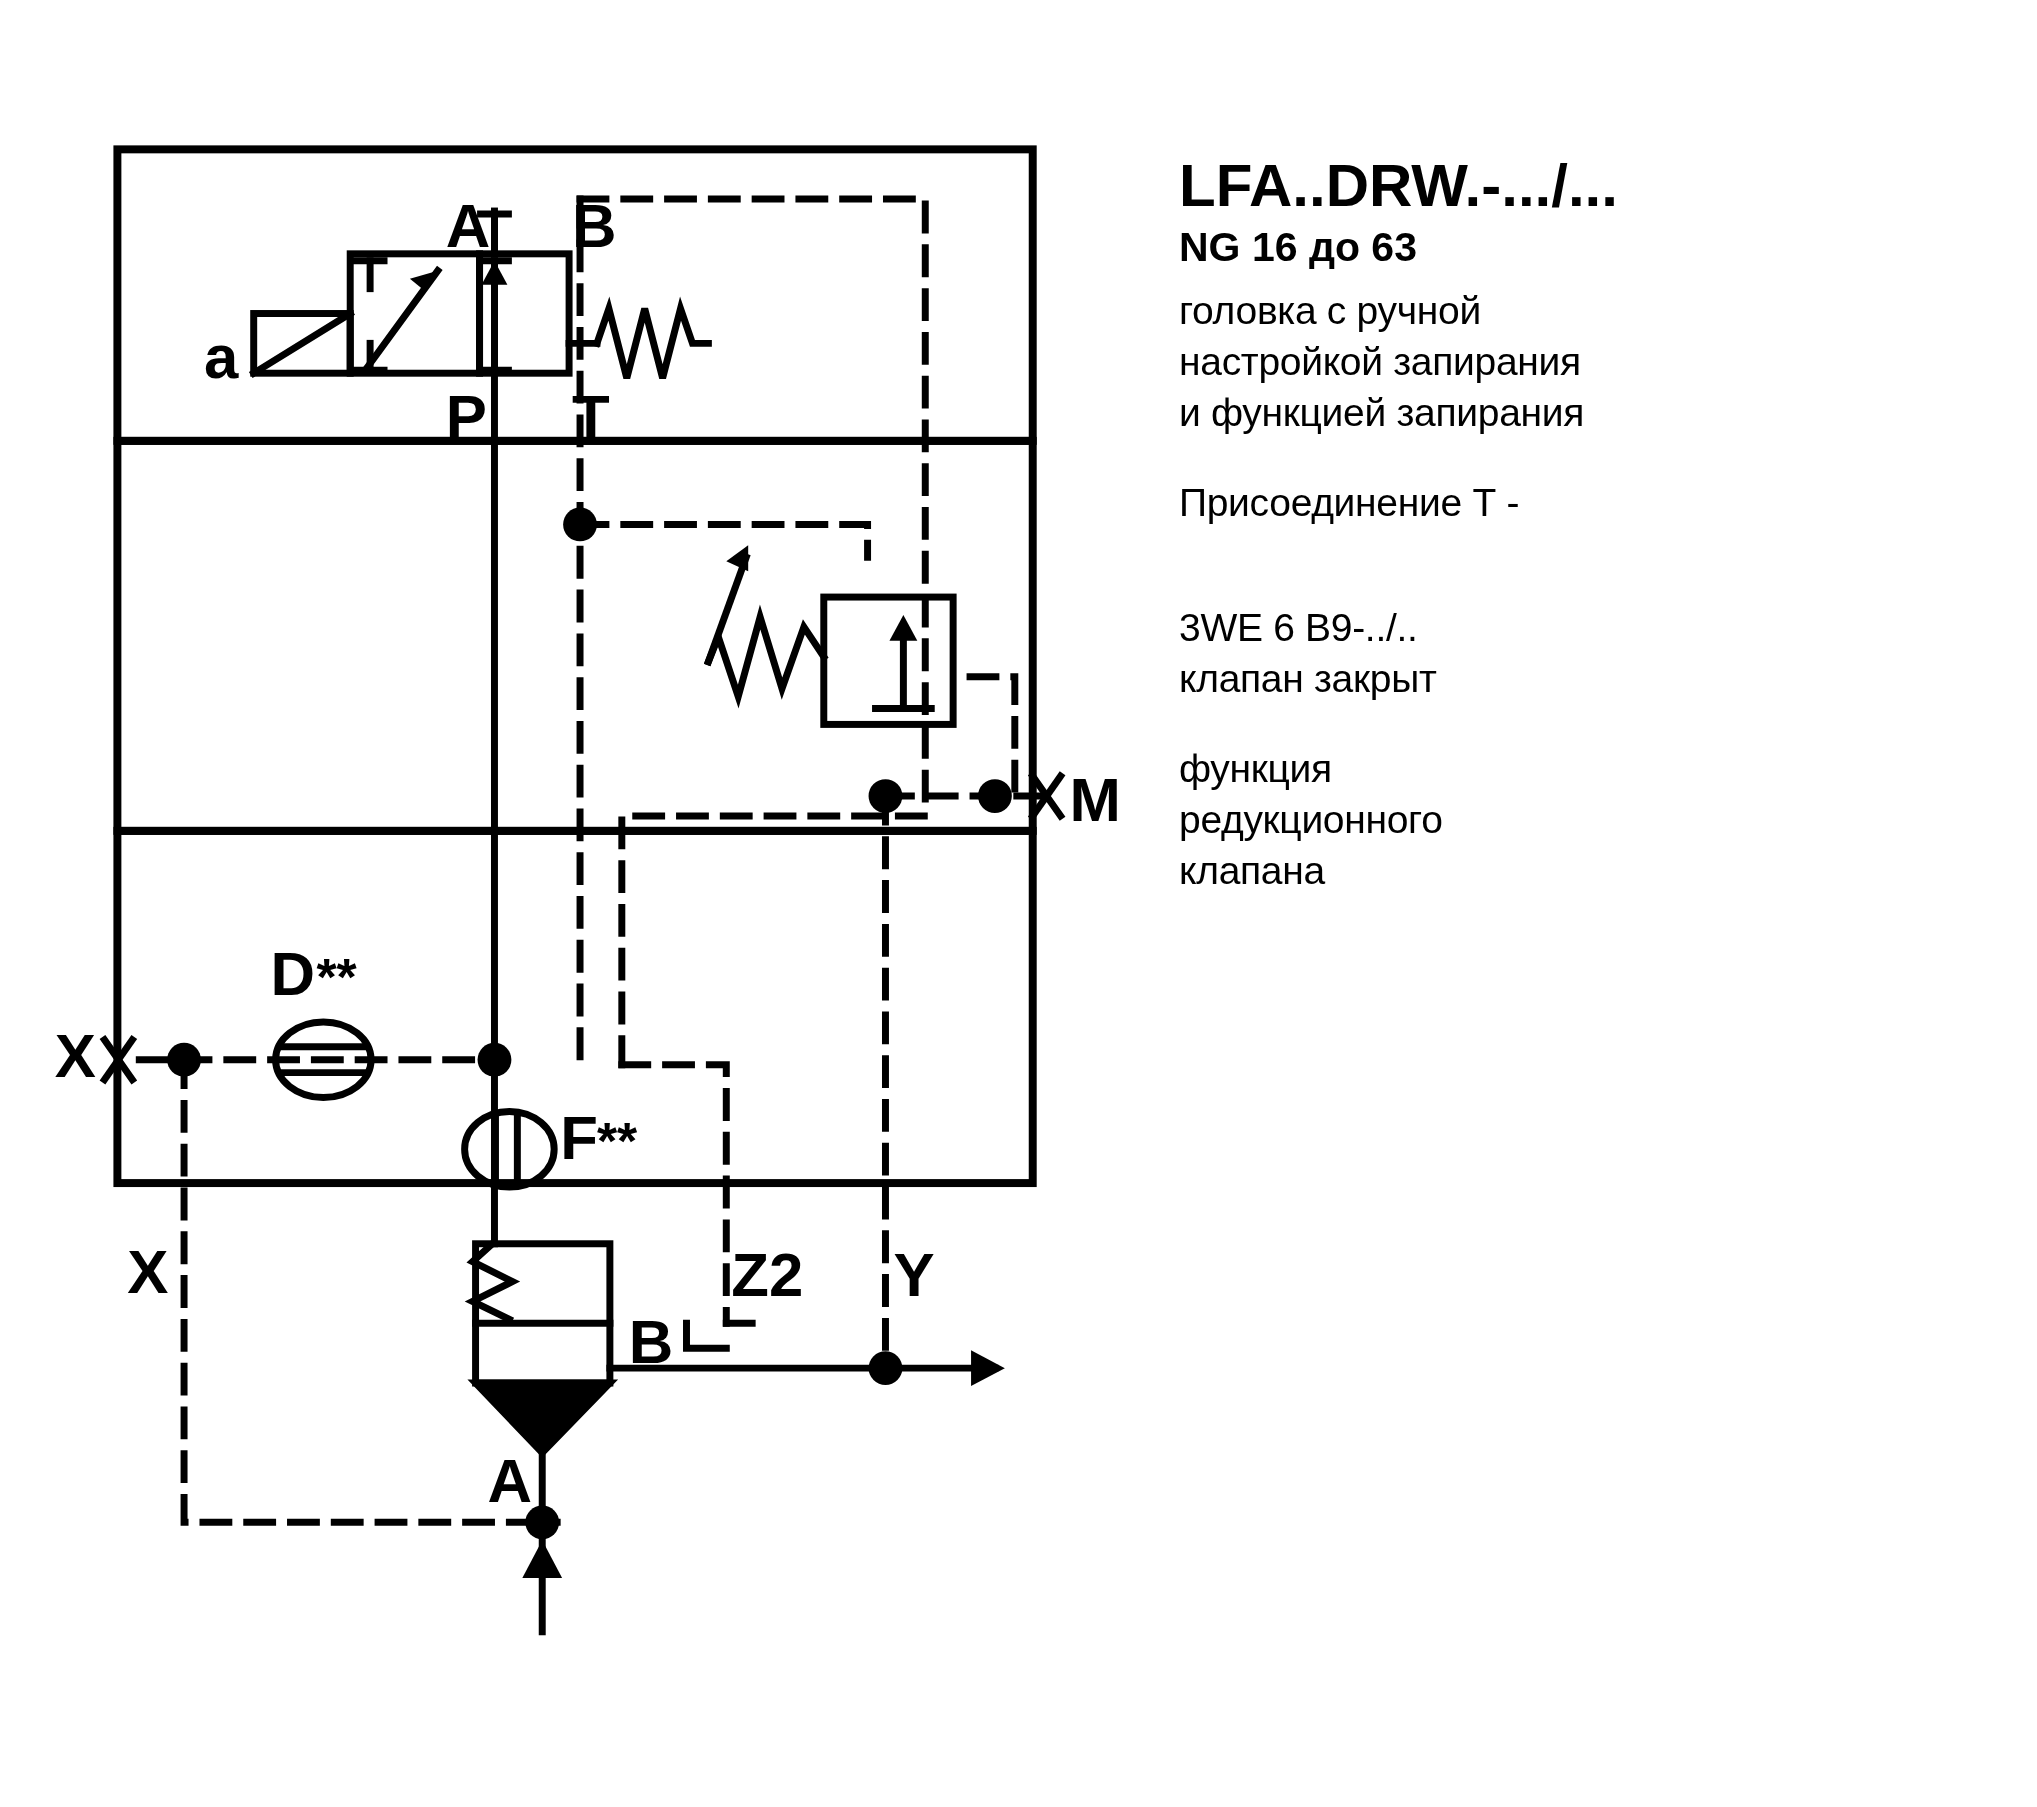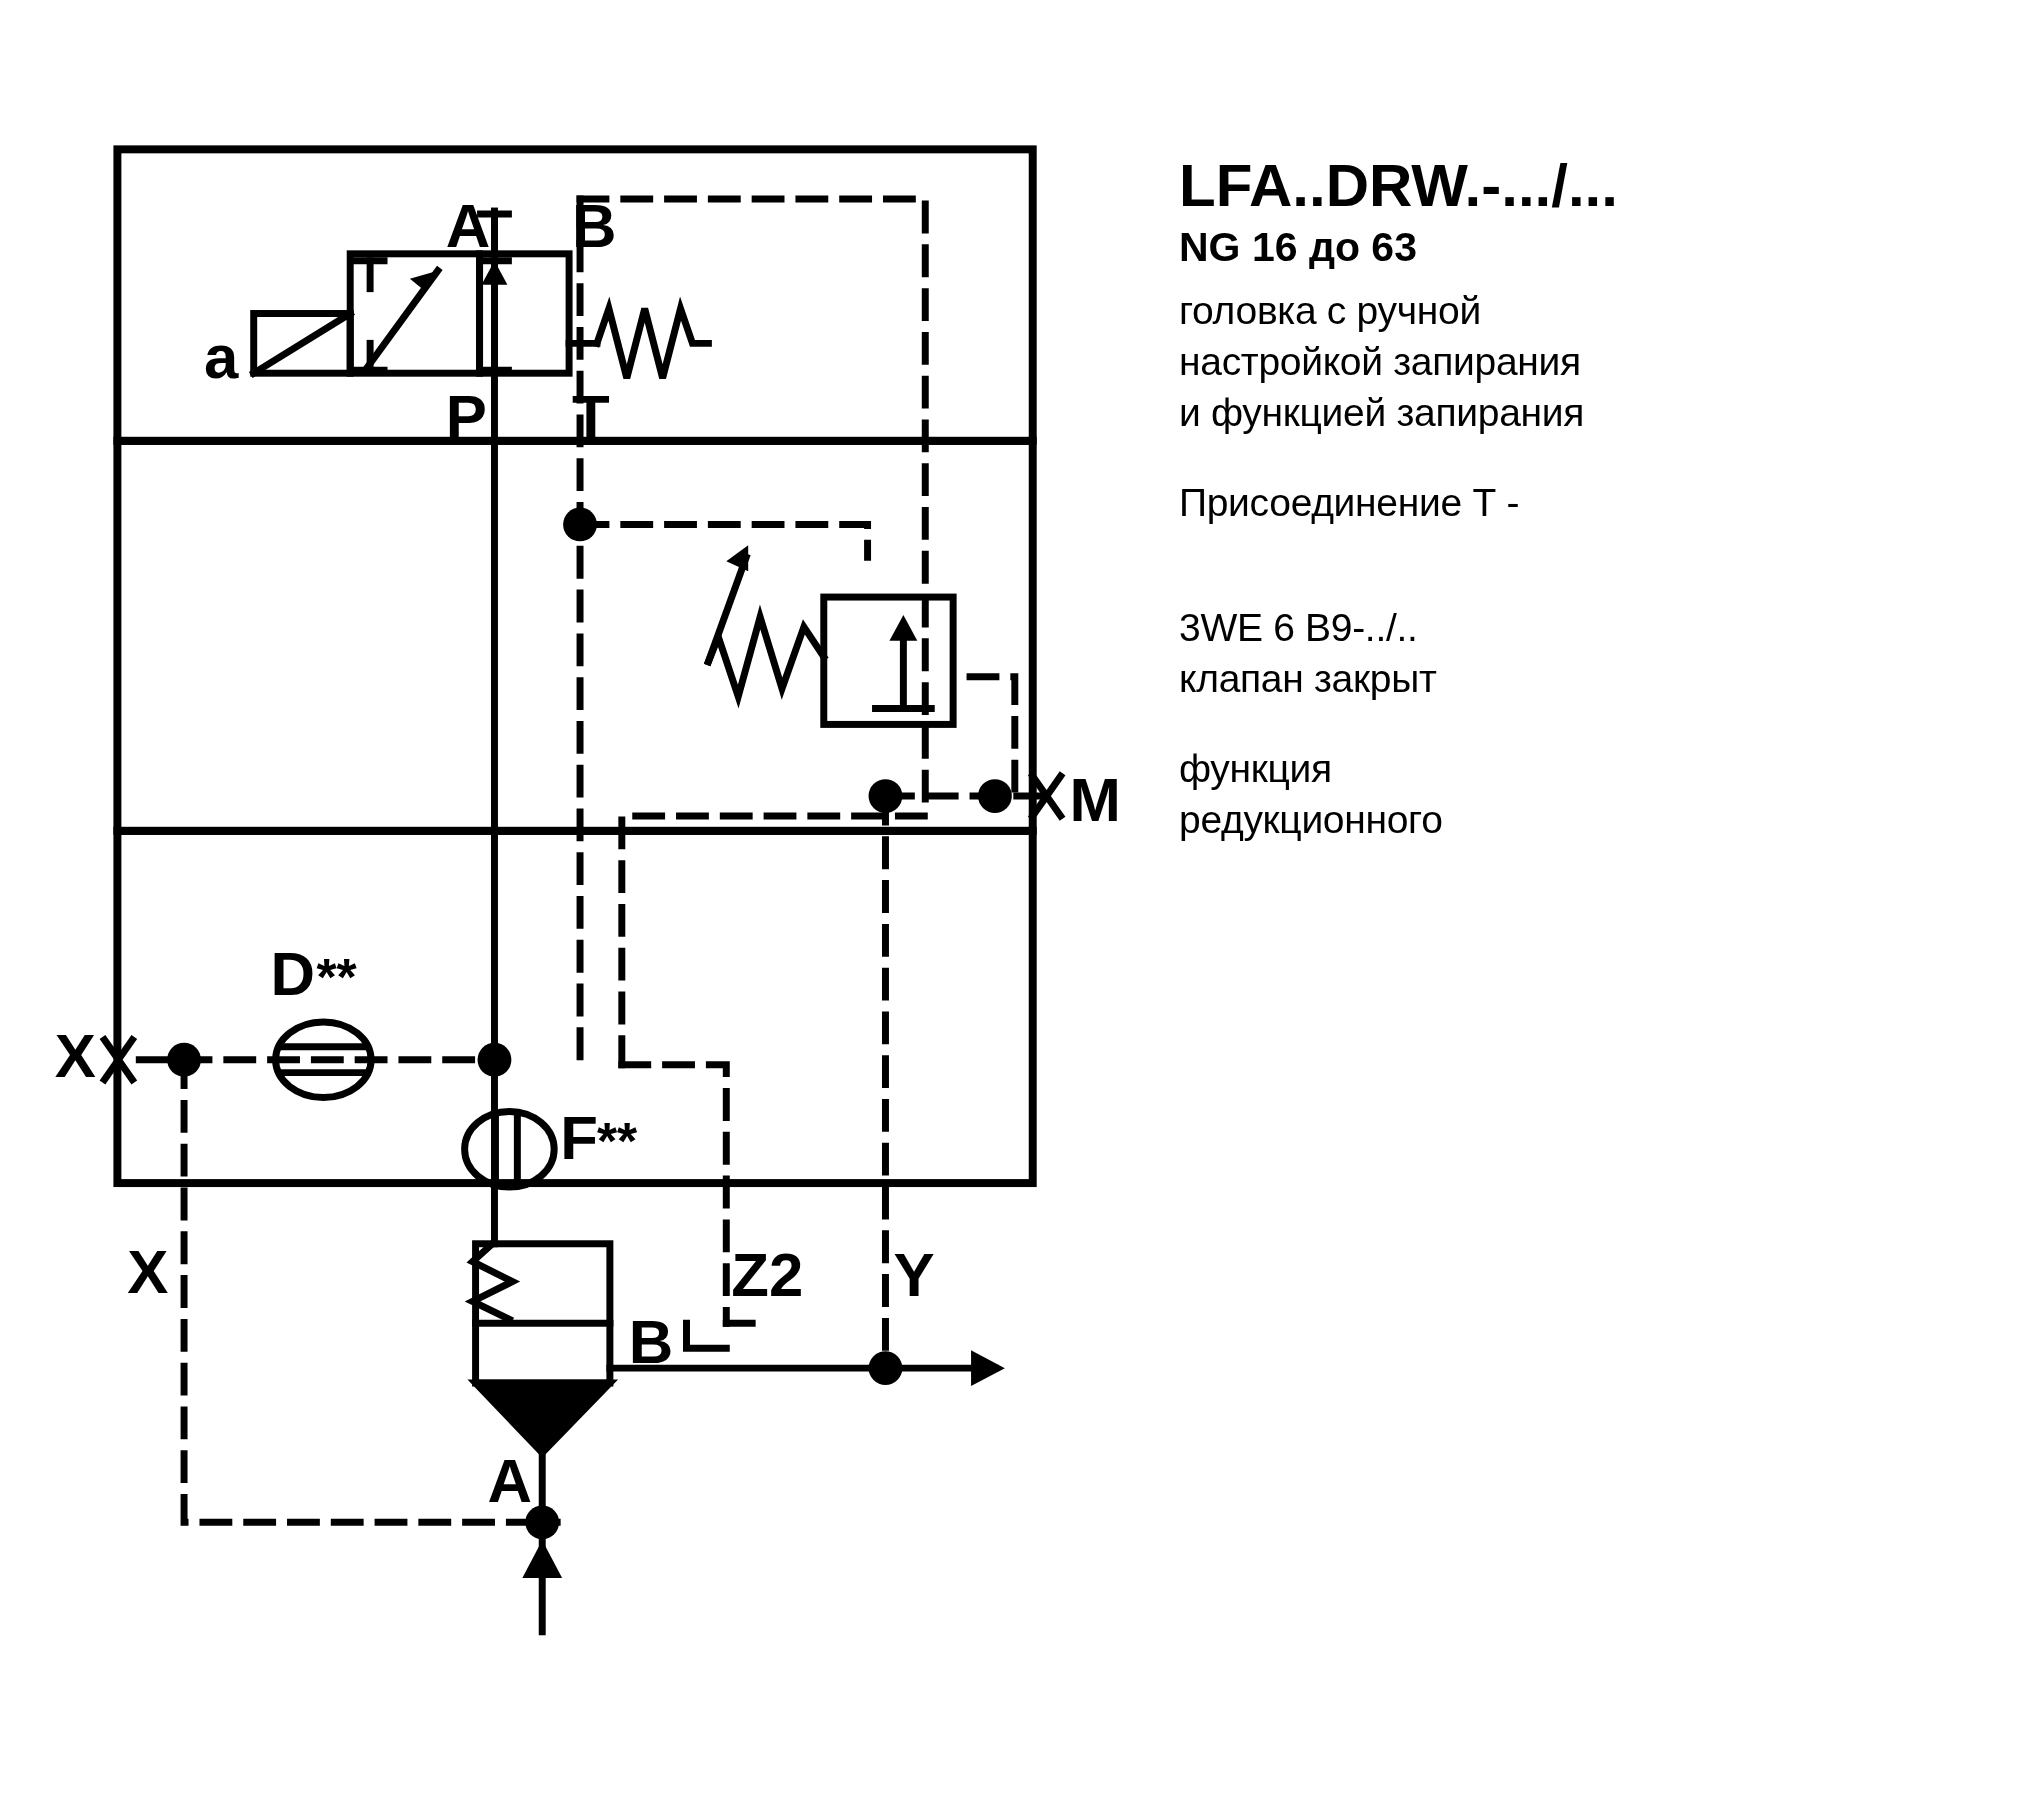--- a/index.html
+++ b/index.html
@@ -266,18 +266,19 @@
 
     <div class="blk">
       <span class="para line">клапан закрыт</span>
     </div>
 
     <div class="gap-small"></div>
 
     <div class="blk">
       <span class="para line">функция</span>
       <span class="para line">редукционного</span>
+      <span class="para line">клапана</span>
     </div>
 
   </div>
 
 </div>
 
 
 </body></html>

